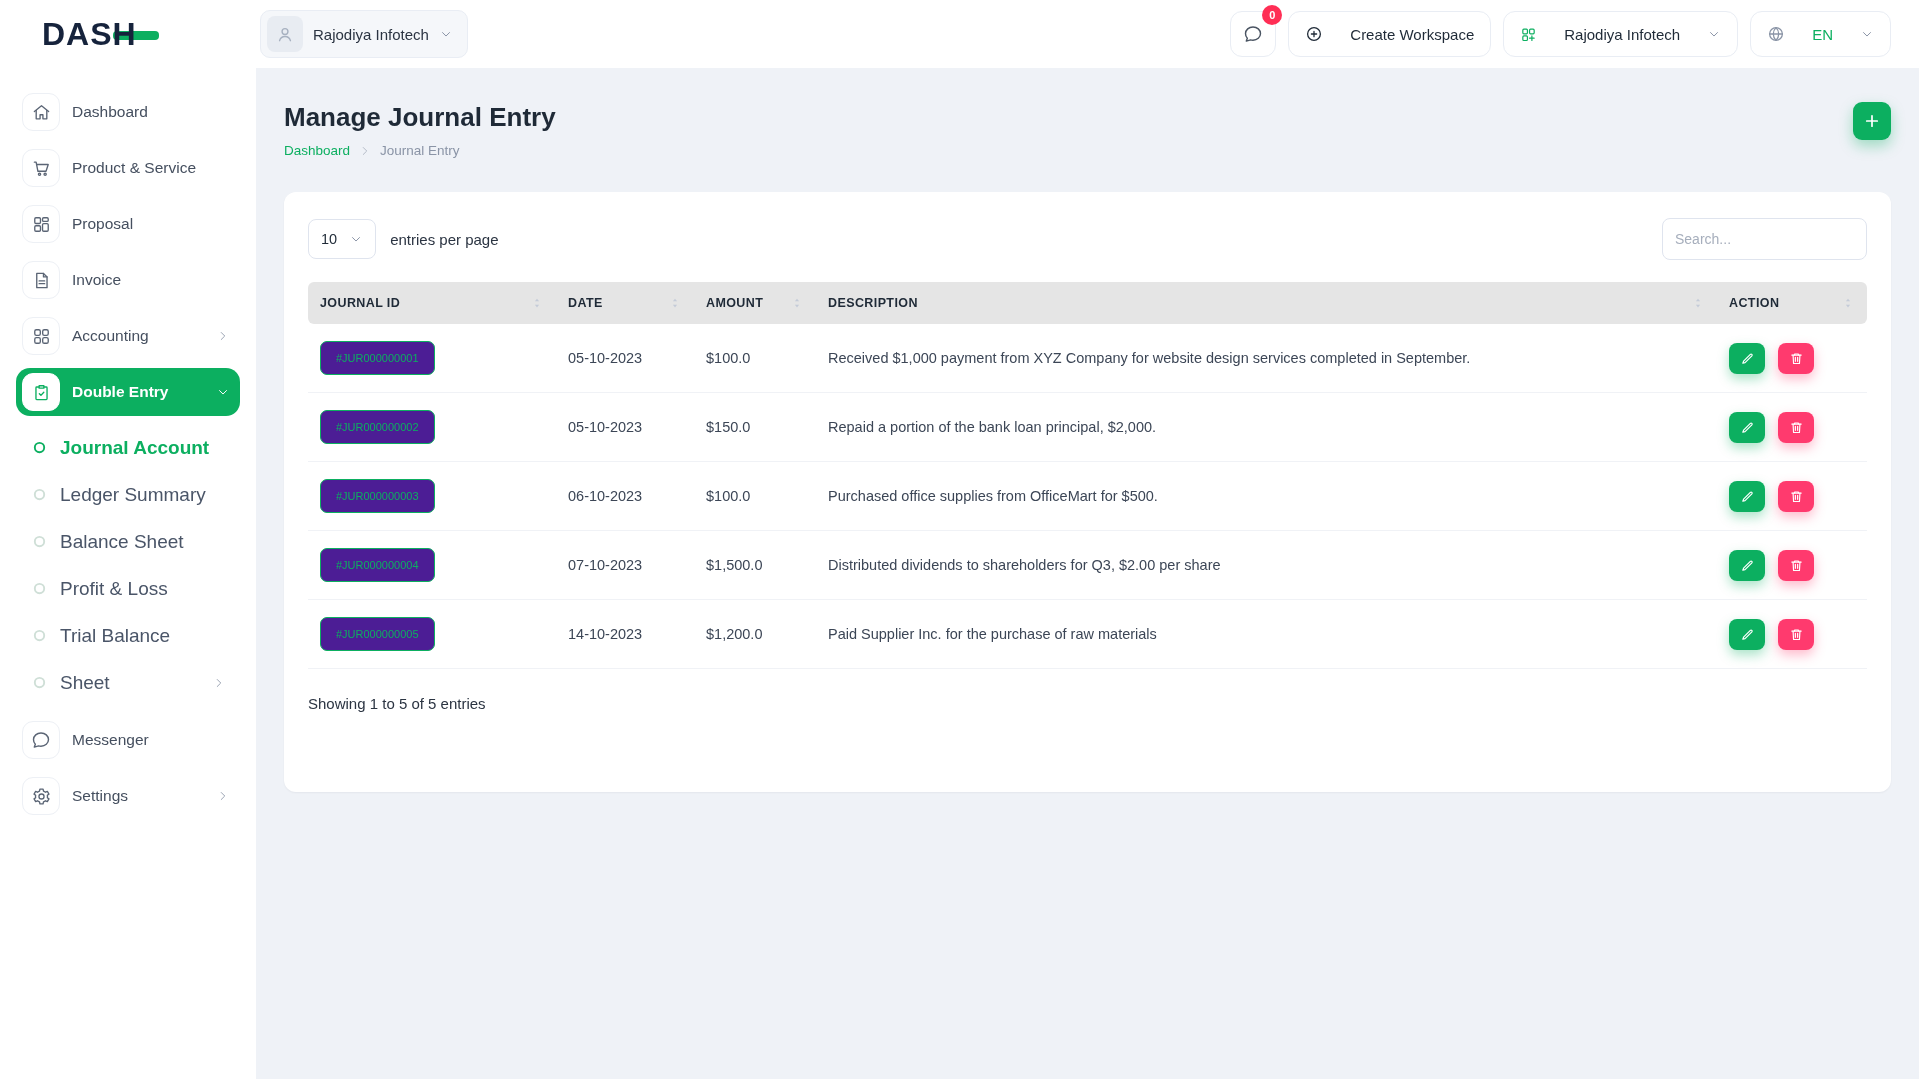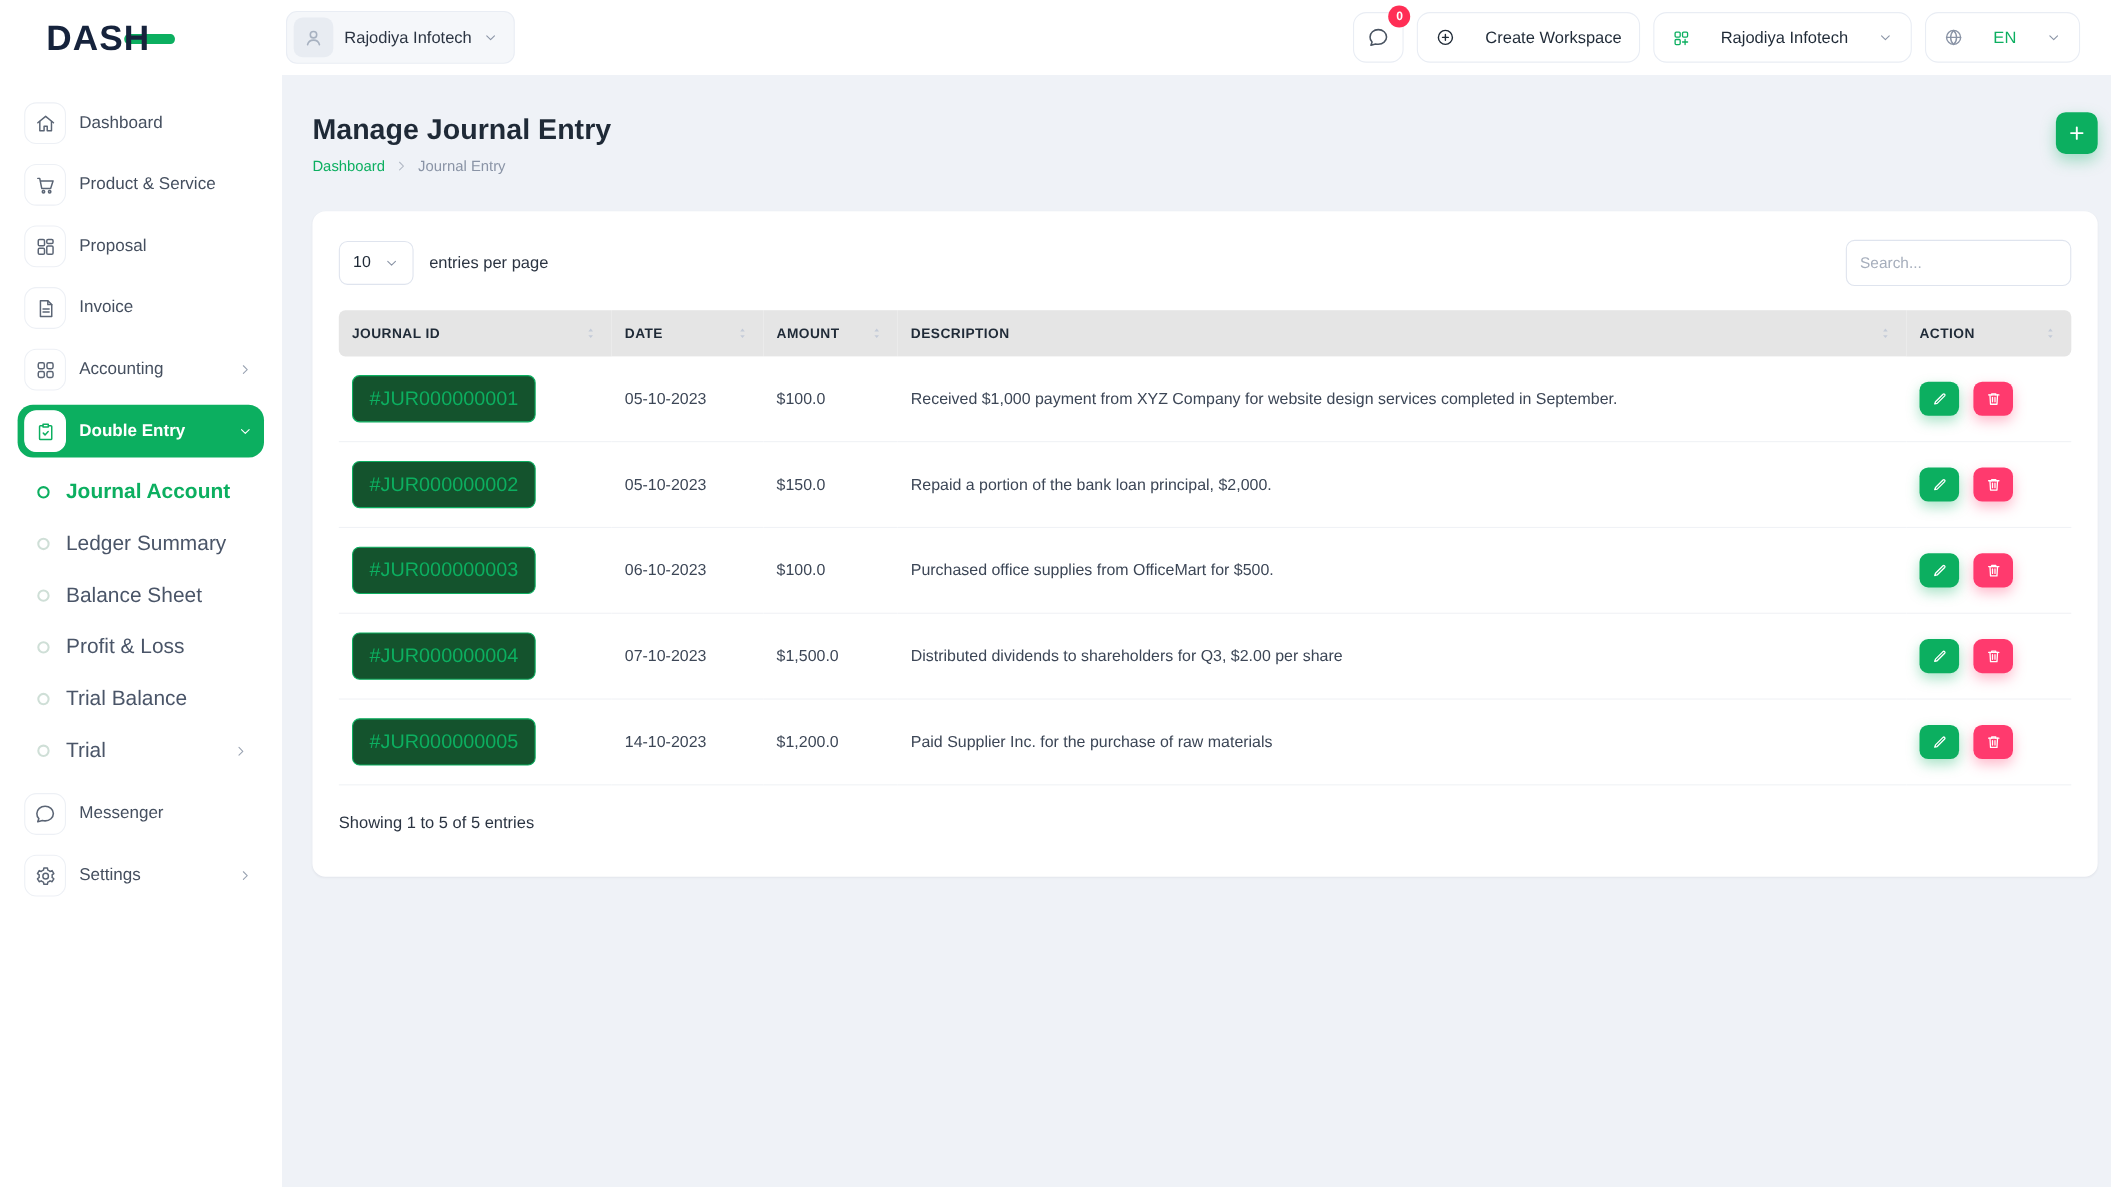--- a/index.html
+++ b/index.html
@@ -51,21 +51,21 @@
   .side-item.active .side-chevron{color:#fff}
   .sub-list{margin:2px 0 10px}
   .sub-item{display:flex;align-items:center;gap:13px;height:47px;padding-left:16px;cursor:pointer}
   .bullet{color:#cfdfd7;display:flex}
   .sub-label{font-size:19px;color:#4a5568;font-weight:500}
   .sub-item.active .bullet{color:var(--primary)}
   .sub-item.active .sub-label{color:var(--primary);font-weight:700}
   .sub-chevron{margin-left:auto;margin-right:14px;color:#9aa3b2;display:flex}
 
   
-  .main{margin-left:256px;margin-top:68px;padding:34px 12px 0 28px}
+  .main{margin-left:256px;margin-top:68px;padding:34px 28px 0 28px}
   .title-row{display:flex;align-items:flex-start;justify-content:space-between}
   .page-title{font-size:26px;font-weight:700;color:#1f2a37}
   .breadcrumb{margin-top:10px;display:flex;align-items:center;gap:8px;font-size:13.5px}
   .crumb-root{color:var(--primary);cursor:pointer;text-decoration:none}
   .crumb-sep{color:#b3bac6;display:flex}
   .crumb-current{color:#8a94a6}
   .add-btn{width:38px;height:38px;border:none;border-radius:9px;background:var(--primary);color:#fff;
     display:flex;align-items:center;justify-content:center;cursor:pointer;
     box-shadow:0 6px 14px rgba(12,175,96,.35)}
 
@@ -81,22 +81,22 @@
 
   table{width:100%;border-collapse:collapse;table-layout:fixed;margin-top:22px}
   thead th{background:#e5e5e5;padding:14px 12px;text-align:center}
   thead th:first-child{border-radius:6px 0 0 6px}
   thead th:last-child{border-radius:0 6px 6px 0}
   .th-inner{display:flex;align-items:center;justify-content:space-between;
     font-size:12.5px;font-weight:700;color:#1f2a37;text-transform:uppercase;letter-spacing:.4px}
   .sort{color:#c4cbd8;display:flex}
   .col-0{width:248px}.col-1{width:138px}.col-2{width:122px}.col-4{width:150px}
   tbody td{padding:17px 12px;border-bottom:1px solid #f0f2f6;font-size:14.5px;color:var(--text);vertical-align:middle}
-  .jid-pill{border:1px solid var(--primary);color:var(--primary);background:#14532d;border-radius:7px;
-    padding:10px 15px;font-size:18px;cursor:pointer;white-space:nowrap}
+  .jid-pill{border:1px solid var(--primary);color:var(--primary);background:#4c1d95;border-radius:7px;
+    padding:10px 15px;font-size:11px;cursor:pointer;white-space:nowrap}
   .cell-desc{color:#3c4656}
   .action-btn{width:36px;height:31px;border:none;border-radius:8px;color:#fff;cursor:pointer;
     display:inline-flex;align-items:center;justify-content:center;vertical-align:middle}
   .btn-edit{background:var(--primary);box-shadow:0 5px 12px rgba(12,175,96,.35)}
   .btn-delete{background:var(--danger);box-shadow:0 5px 12px rgba(255,58,110,.35);margin-left:9px}
   .table-footer{margin-top:26px;font-size:15px;color:#2b3442}
 </style>
 </head>
 <body>
 
@@ -309,21 +309,21 @@
     <span class="sub-label">Trial Balance</span>
 
   </div>
 
   <div class="sub-item">
     <span class="bullet">
             <svg viewBox="0 0 24 24" width="15" height="15" fill="none" stroke="currentColor" stroke-width="3">
               <circle cx="12" cy="12" r="7.5"></circle>
             </svg>
           </span>
-    <span class="sub-label">Trial</span>
+    <span class="sub-label">Sheet</span>
     <span class="sub-chevron">
             <svg viewBox="0 0 24 24" width="14" height="14" fill="none" stroke="currentColor" stroke-width="1.7" stroke-linecap="round" stroke-linejoin="round">
               <path d="m9 6 6 6-6 6"></path>
             </svg>
           </span>
   </div>
 </div>
   <div class="side-item">
     <span class="icon-box">
           <svg viewBox="0 0 24 24" width="20" height="20" fill="none" stroke="currentColor" stroke-width="1.7" stroke-linecap="round" stroke-linejoin="round">

